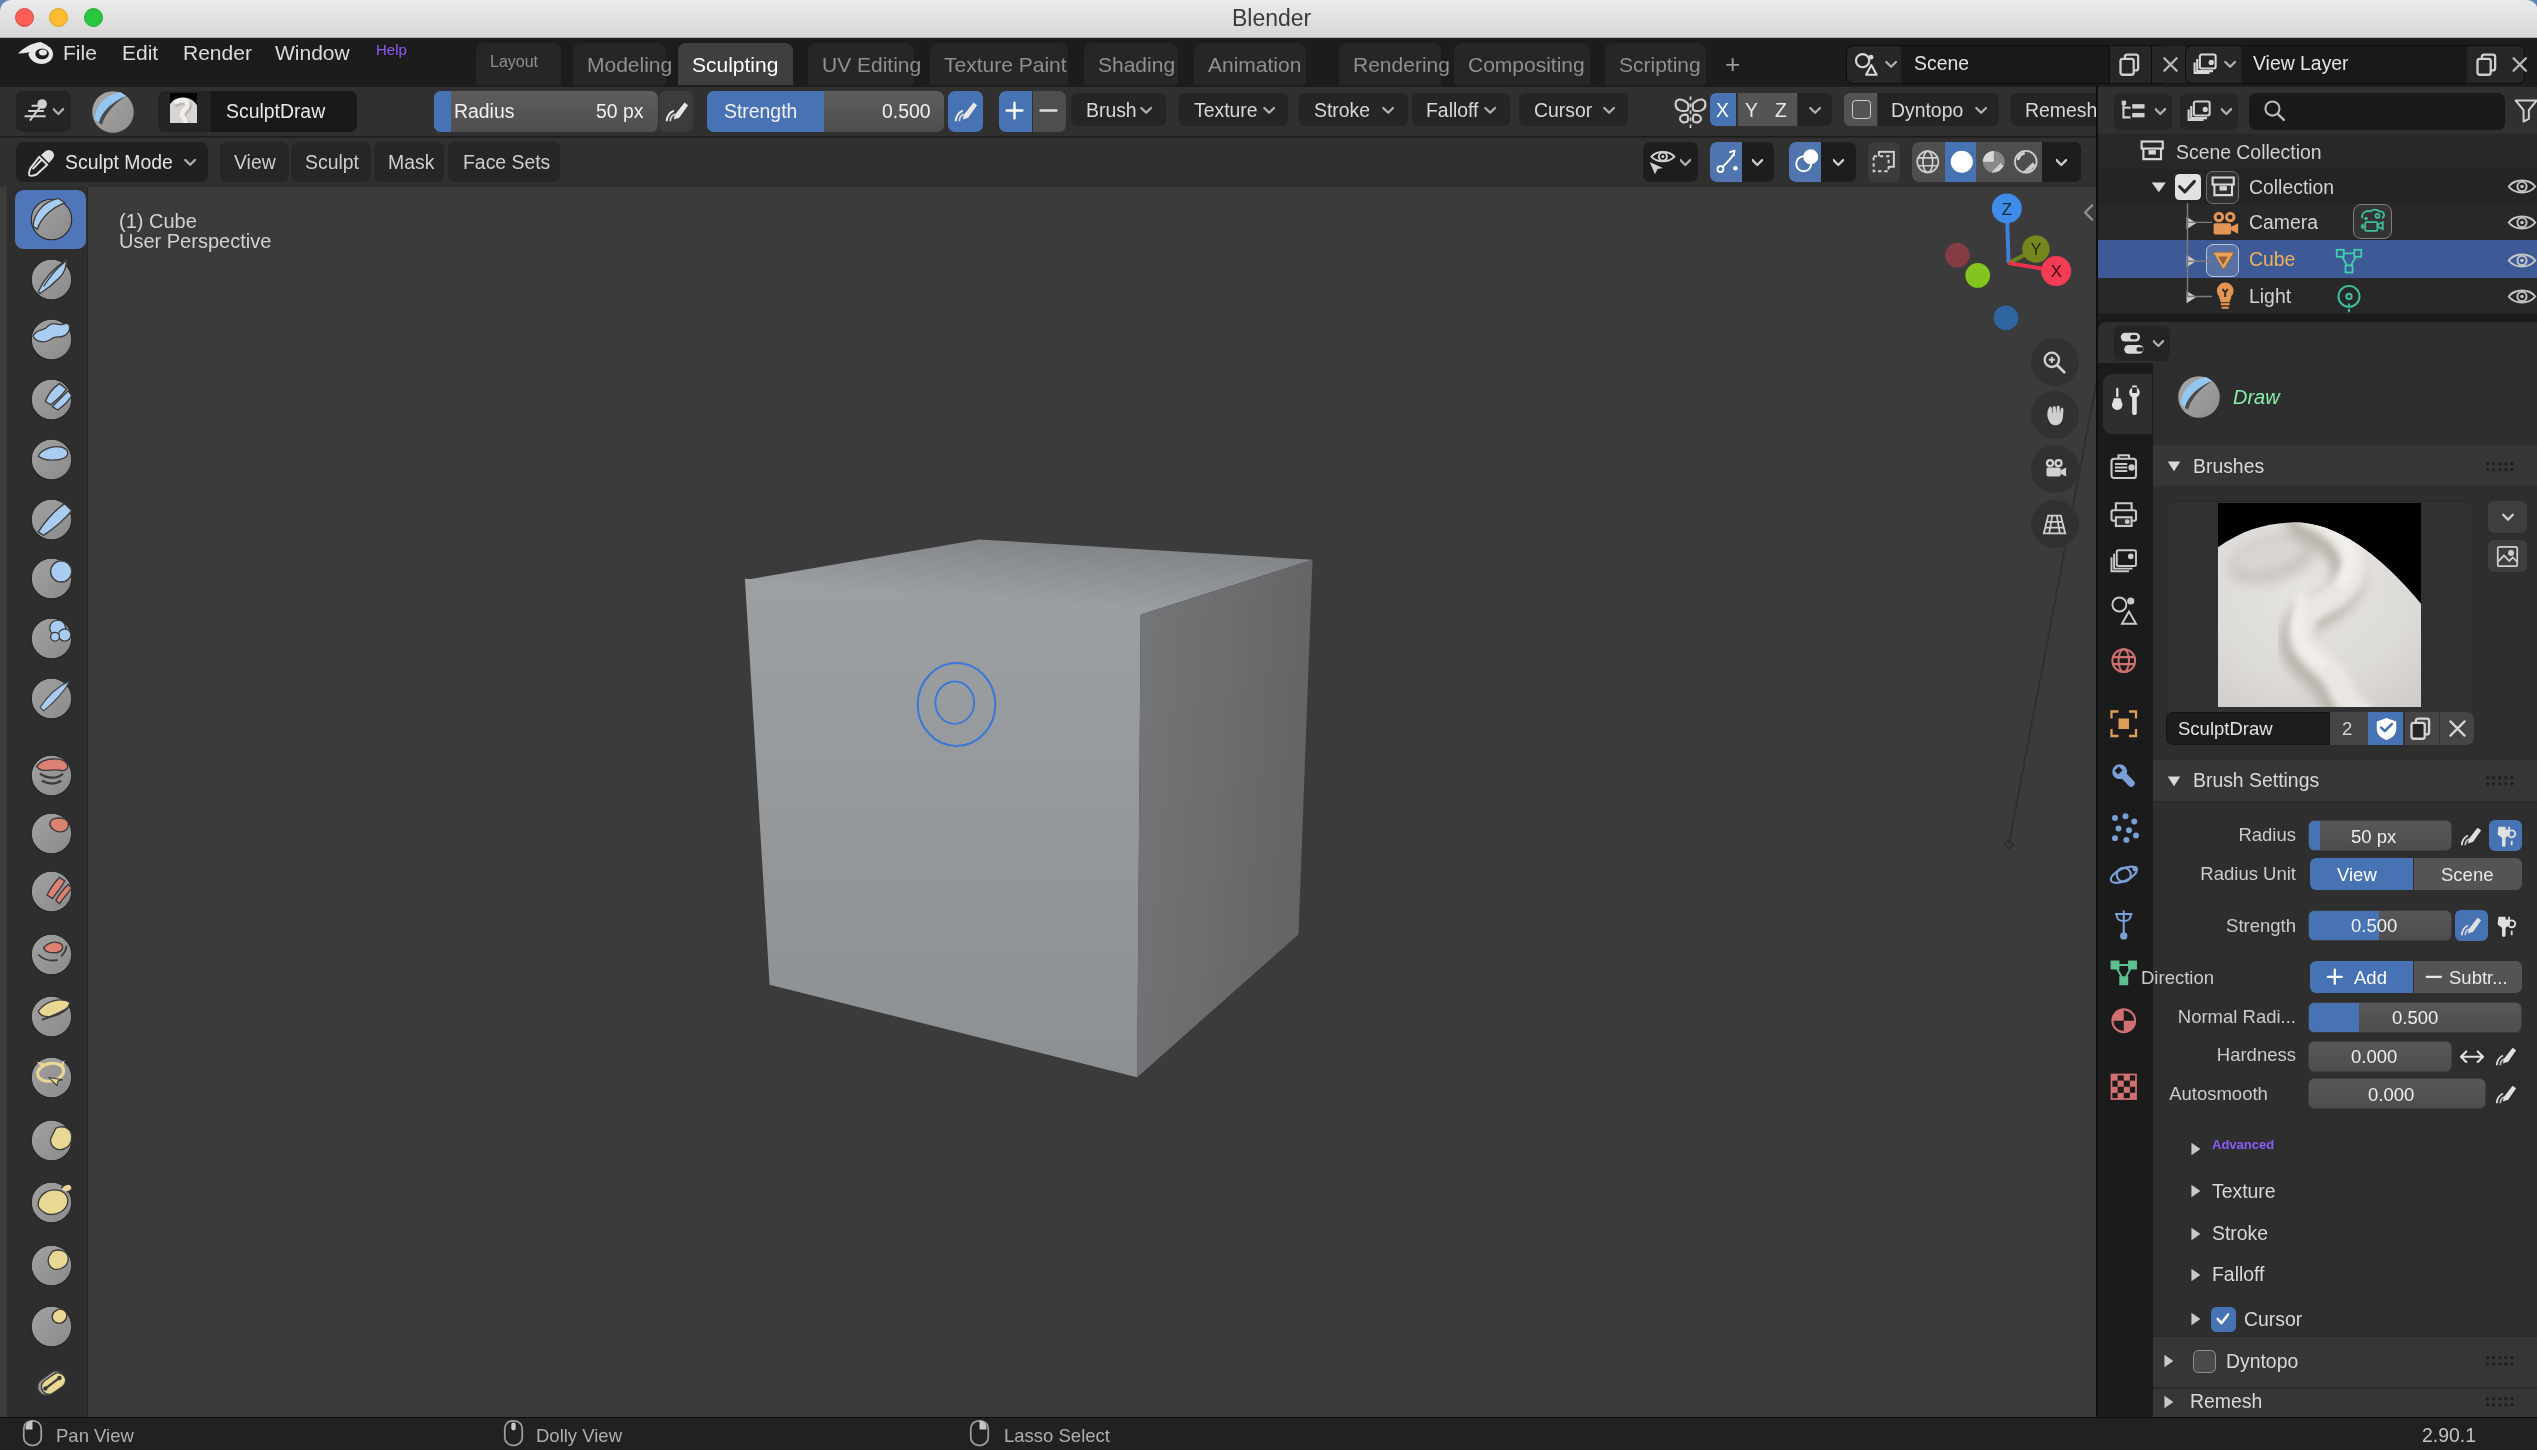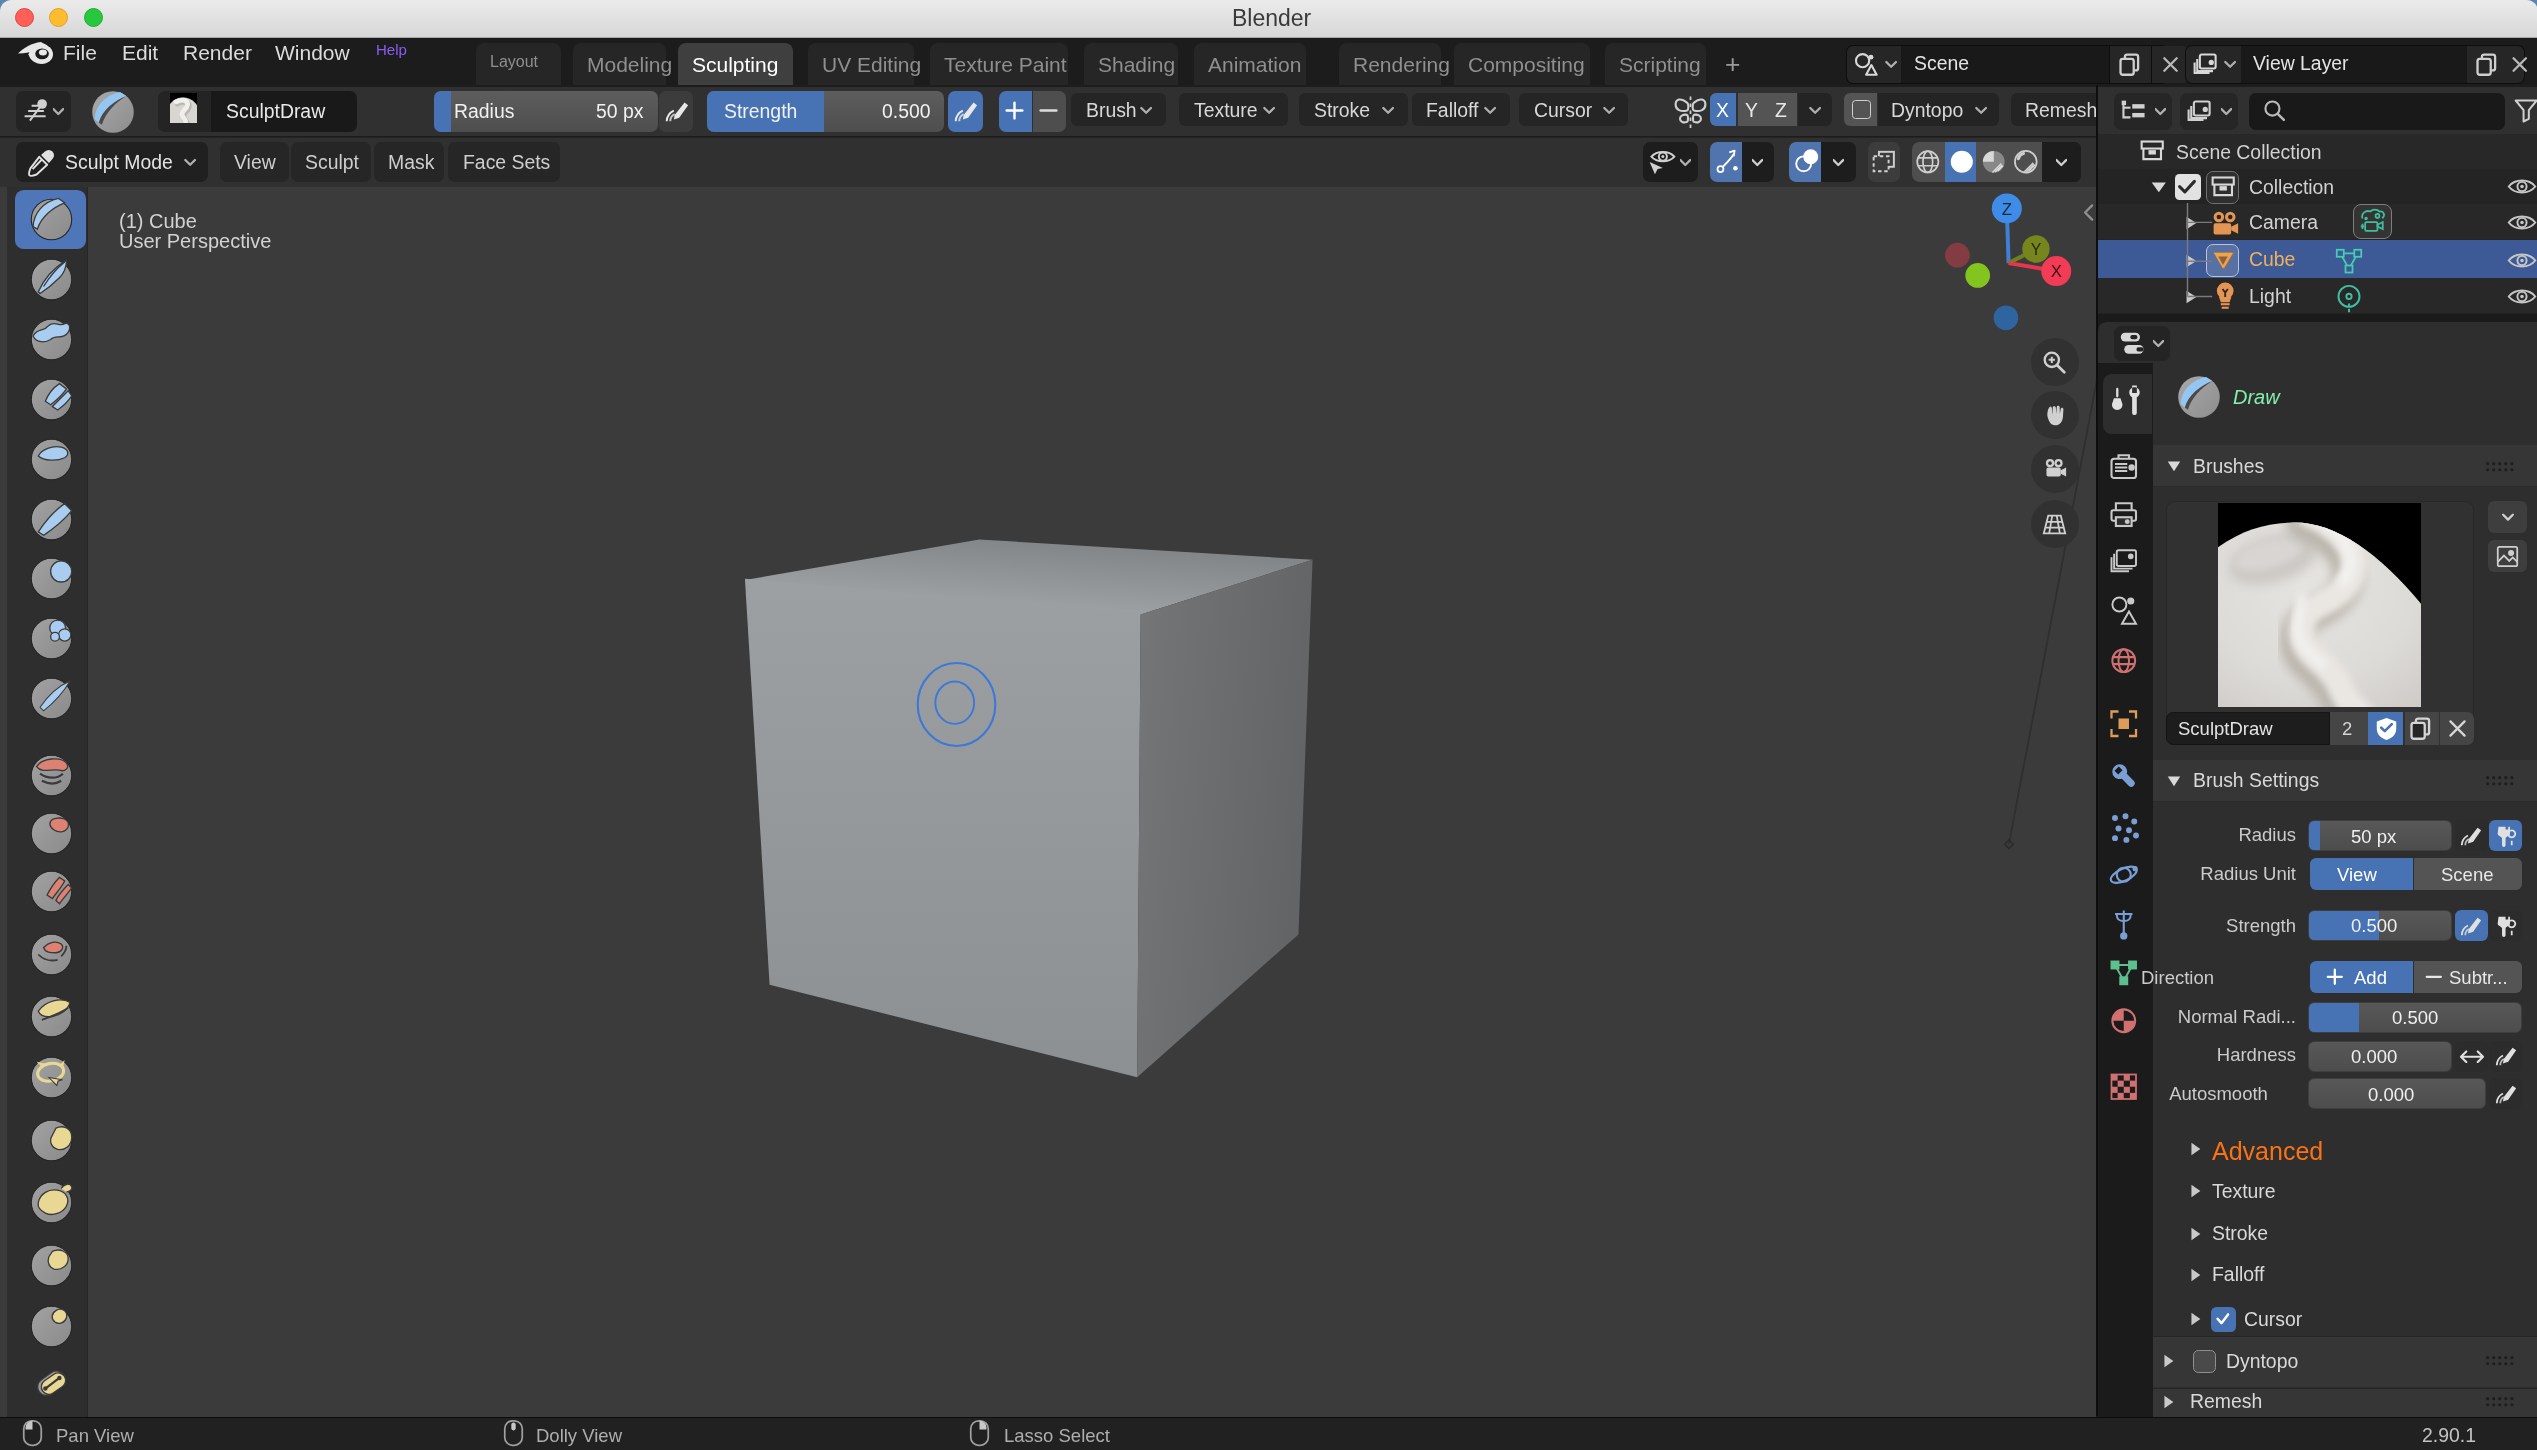--- a/index.html
+++ b/index.html
@@ -1061,21 +1061,21 @@
 <svg class="abs" style="left:2495px;top:1083px;" width="22" height="22" viewBox="0 0 25 25">
       <g stroke="#e0e0e0" fill="none" stroke-width="2">
         <path d="M2 23 a13 13 0 0 1 7 -11"></path>
         <path d="M6 23 a8 8 0 0 1 4 -7" opacity="0.8"></path>
       </g>
       <path d="M10 16 L20 3 L24 6 L15 19 L9 21 Z" fill="#e0e0e0"></path>
     </svg>
 <svg class="abs" style="left:2187px;top:1141px;" width="16" height="16" viewBox="0 0 18 18">
       <polygon points="5,2 15,9 5,16" fill="#c9c9c9"></polygon>
     </svg>
-<div class="abs" style="left:2212px;top:1137px;font-size:25px;color:#f97316;font-weight:400;white-space:nowrap;">Advanced</div>
+<div class="abs" style="left:2212px;top:1137px;font-size:13px;color:#8b5cf6;font-weight:700;white-space:nowrap;">Advanced</div>
 <svg class="abs" style="left:2187px;top:1183px;" width="16" height="16" viewBox="0 0 18 18">
       <polygon points="5,2 15,9 5,16" fill="#c9c9c9"></polygon>
     </svg>
 <div class="abs" style="left:2212px;top:1180px;font-size:19.4px;color:#d9d9d9;font-weight:400;white-space:nowrap;">Texture</div>
 <svg class="abs" style="left:2187px;top:1226px;" width="16" height="16" viewBox="0 0 18 18">
       <polygon points="5,2 15,9 5,16" fill="#c9c9c9"></polygon>
     </svg>
 <div class="abs" style="left:2212px;top:1222px;font-size:19.4px;color:#d9d9d9;font-weight:400;white-space:nowrap;">Stroke</div>
 <svg class="abs" style="left:2187px;top:1267px;" width="16" height="16" viewBox="0 0 18 18">
       <polygon points="5,2 15,9 5,16" fill="#c9c9c9"></polygon>

